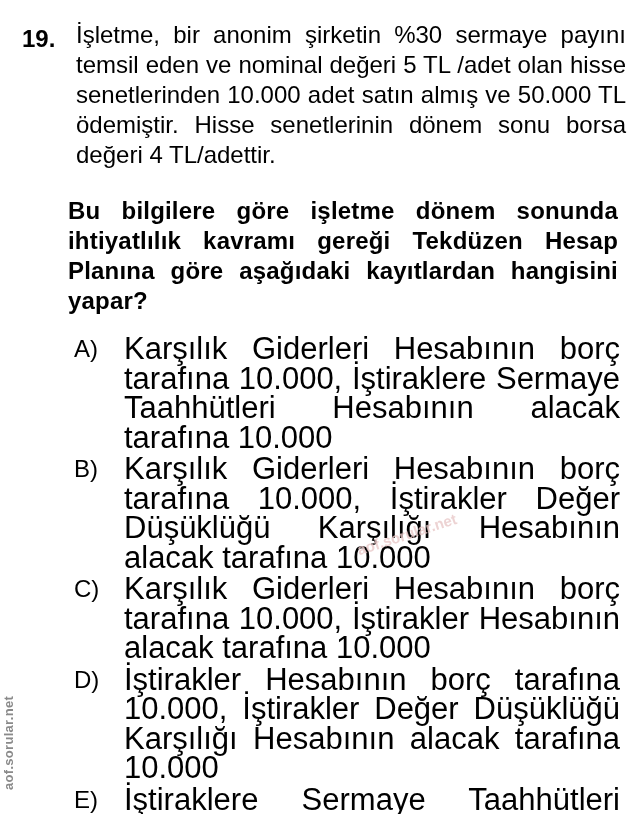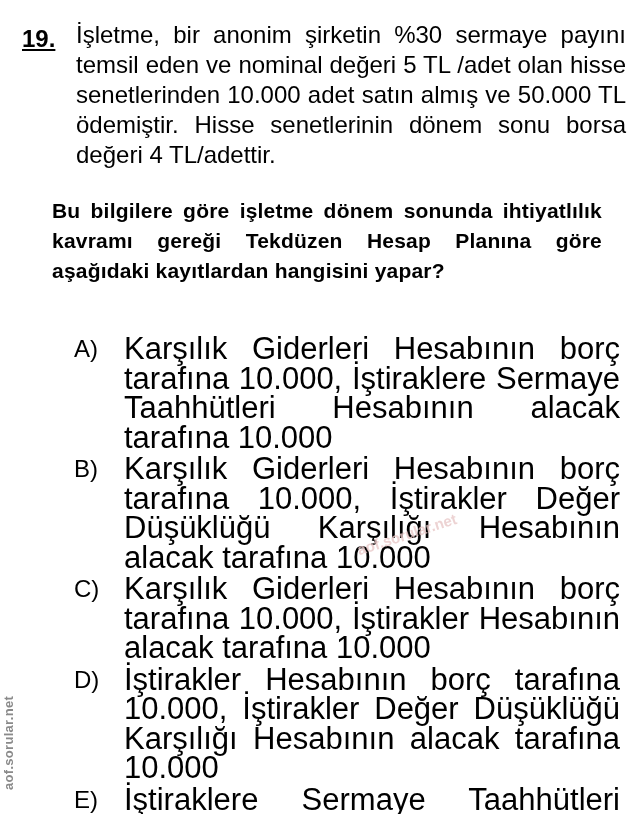--- a/index.html
+++ b/index.html
@@ -15,37 +15,36 @@
       font-family: "Liberation Sans", sans-serif;
       color: #000000;
     }
     .qnum {
       position: absolute;
       left: 22px;
       top: 24px;
       font-size: 24px;
       font-weight: bold;
       line-height: 30px;
-      text-decoration: underline;
     }
     .stem {
       position: absolute;
       left: 76px;
       top: 20px;
       width: 550px;
       font-size: 24px;
       line-height: 30px;
       text-align: justify;
     }
     .prompt {
       position: absolute;
-      left: 52px;
+      left: 68px;
       top: 196px;
       width: 550px;
-      font-size: 21px;
+      font-size: 24px;
       font-weight: bold;
       line-height: 30px;
       text-align: justify;
       letter-spacing: 0.2px;
     }
     .options {
       position: absolute;
       left: 74px;
       top: 334px;
       width: 546px;

